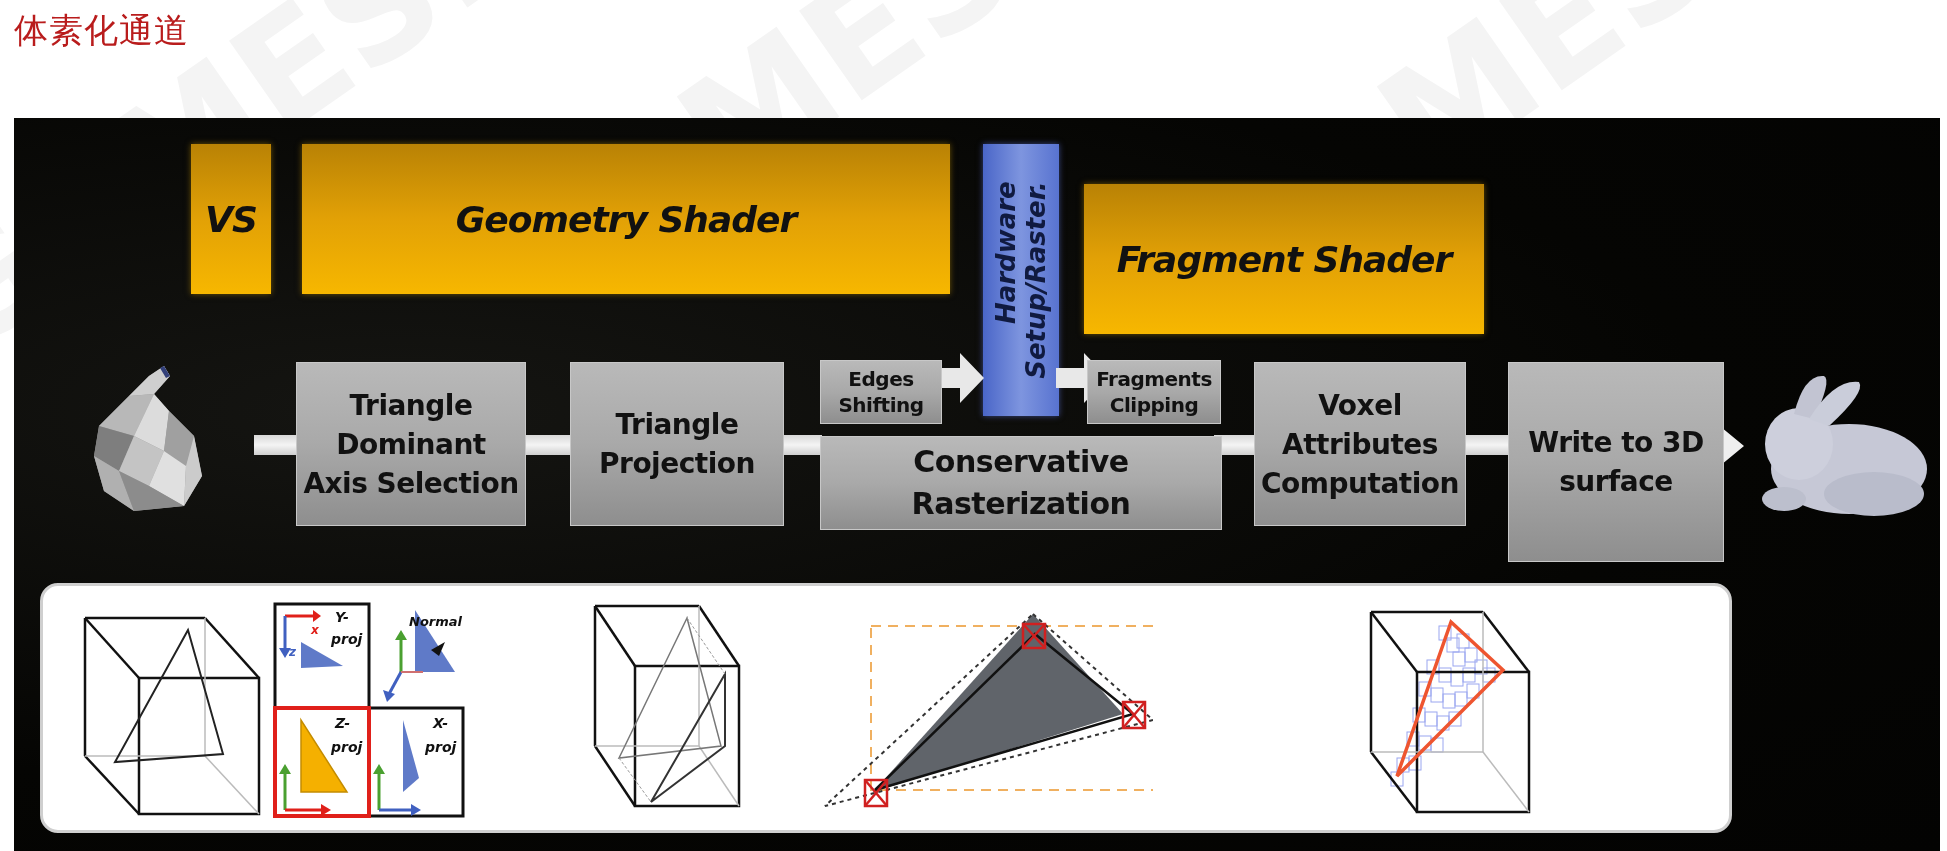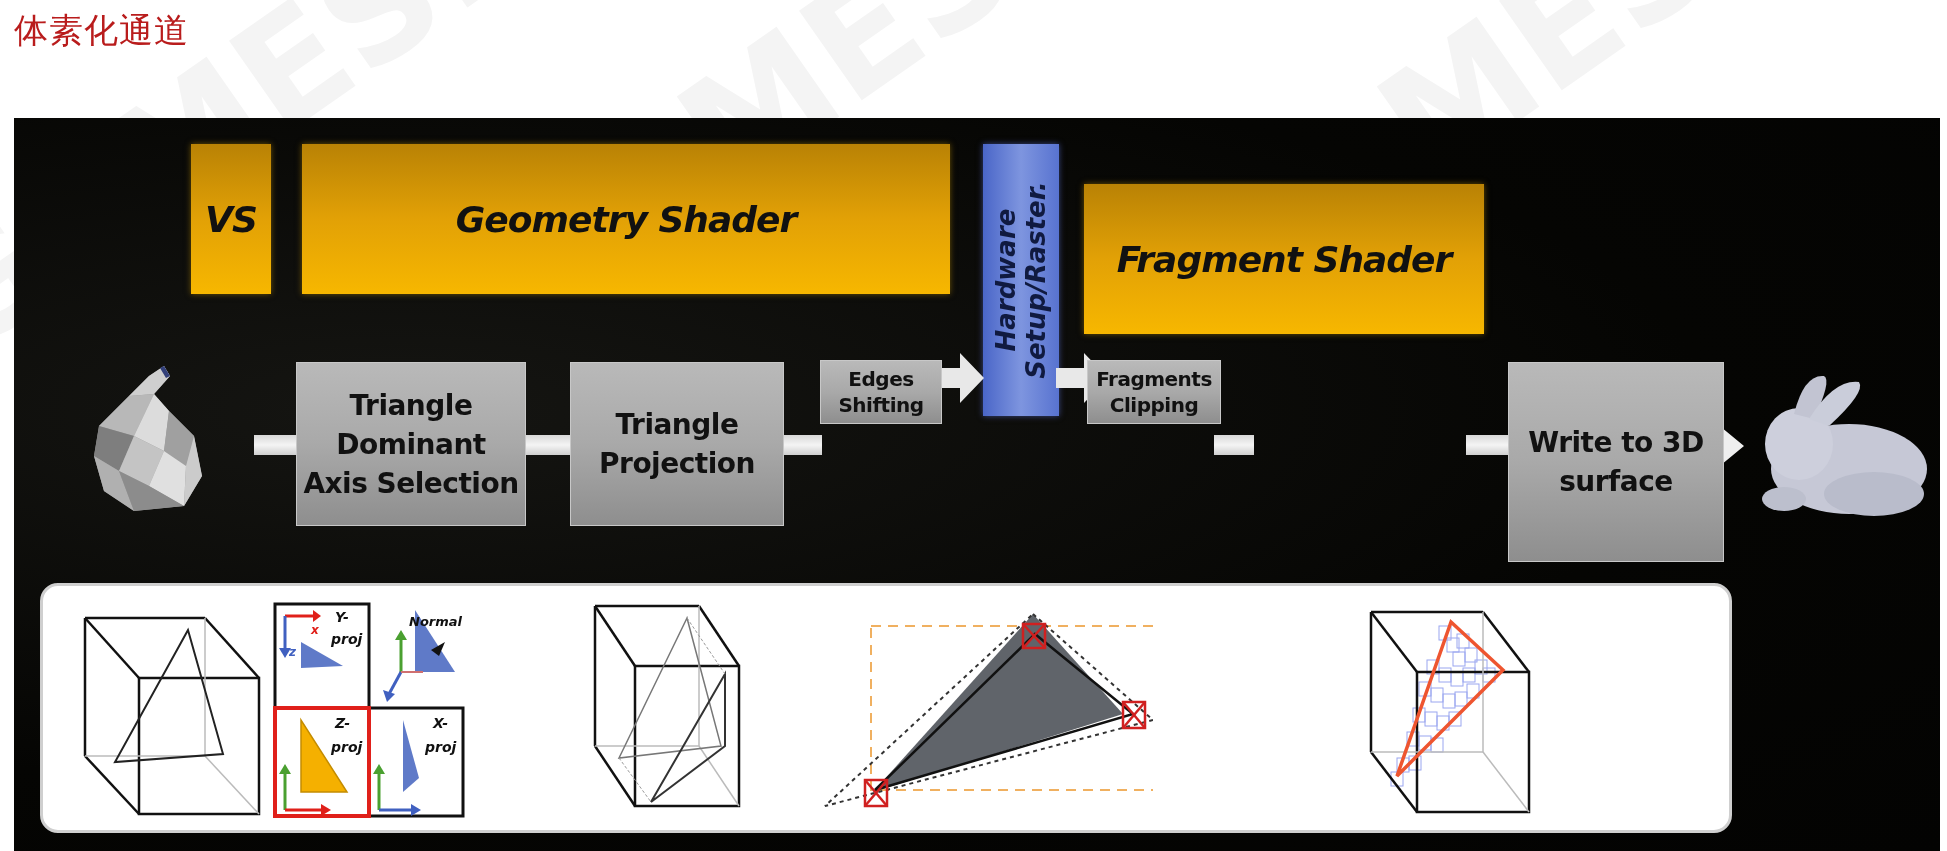--- a/index.html
+++ b/index.html
@@ -1,21 +1,21 @@
 <!DOCTYPE html>
 <html><head>
 <meta charset="utf-8">
 <style>
   * { box-sizing: border-box; margin: 0; padding: 0; }
   html, body { width: 1947px; height: 851px; background: #ffffff; overflow: hidden; position: relative; }
   body { font-family: "Liberation Sans", "DejaVu Sans", sans-serif; }
   .title { position: absolute; left: 14px; top: 8px; font-size: 34px; color: #b91c1c; font-family: "DejaVu Sans", sans-serif; letter-spacing: 1px; }
   .watermark { position: absolute; color: #f4f4f4; font-weight: bold; font-size: 150px; font-family: "DejaVu Sans", sans-serif; transform: rotate(-35deg); pointer-events: none; white-space: nowrap; }
   .panel { position: absolute; left: 14px; top: 118px; width: 1926px; height: 733px; background: radial-gradient(ellipse at 20% 40%, #151512 0%, #050503 60%, #030302 100%); overflow: hidden; }
-  .stage { position: absolute; display: flex; align-items: center; justify-content: center; text-align: center; }
+  .stage { position: absolute; display: flex; align-items: center; justify-content: center; text-align: right; }
   .stage-gold { background: linear-gradient(to bottom, #b98205 0%, #e2a106 50%, #f7b700 100%); box-shadow: 0 0 6px rgba(200,150,0,0.5); }
   .stage-gold span { font-weight: bold; font-style: italic; font-size: 36px; color: #111; font-family: "DejaVu Sans", sans-serif; letter-spacing: -1px; }
   .stage-blue { background: linear-gradient(to right, #4a66c8, #7e95df, #5873d0); box-shadow: 0 0 6px rgba(90,110,210,0.6); }
   .stage-blue span { transform: rotate(-90deg); font-weight: bold; font-style: italic; font-size: 26px; color: #101a40; white-space: nowrap; line-height: 30px; display: block; font-family: "DejaVu Sans", sans-serif; }
   .box { position: absolute; background: linear-gradient(to bottom, #b9b9b9 0%, #a9a9a9 50%, #8e8e8e 100%); display: flex; align-items: center; justify-content: center; text-align: center; border: 1px solid #c8c8c8; }
   .box span { font-weight: bold; font-size: 28px; color: #111; line-height: 39px; font-family: "DejaVu Sans", sans-serif; white-space: pre-line; letter-spacing: -0.5px; }
   .box.small span { font-size: 20px; line-height: 26px; }
   .box.big span { font-size: 30px; line-height: 42px; }
   .connector { position: absolute; height: 20px; background: linear-gradient(to bottom, #d8d8d8, #f4f4f4, #cfcfcf); }
   .arrow { position: absolute; }
@@ -95,20 +95,29 @@
     <span>Triangle
 Projection</span>
   </div>
   <div class="box small" style="left:806px;top:242px;width:122px;height:64px;">
     <span>Edges
 Shifting</span>
   </div>
   <div class="box small" style="left:1073px;top:242px;width:134px;height:64px;">
     <span>Fragments
 Clipping</span>
+  </div>
+  <div class="box big" style="left:806px;top:318px;width:402px;height:94px;">
+    <span>Conservative
+Rasterization</span>
+  </div>
+  <div class="box" style="left:1240px;top:244px;width:212px;height:164px;">
+    <span>Voxel
+Attributes
+Computation</span>
   </div>
   <div class="box" style="left:1494px;top:244px;width:216px;height:200px;">
     <span>Write to 3D
 surface</span>
   </div>
 
   <div class="bottom-panel">
 
     <svg class="illus" style="left:32px;top:22px;" width="200" height="210" viewBox="0 0 200 210">
       <g fill="none" stroke="#111" stroke-width="2.5">

